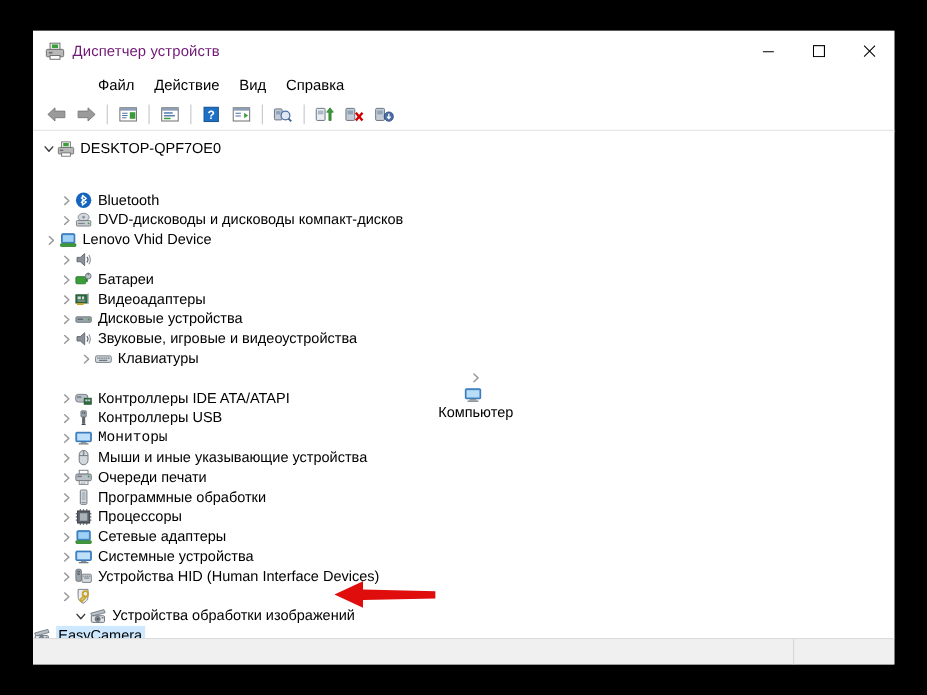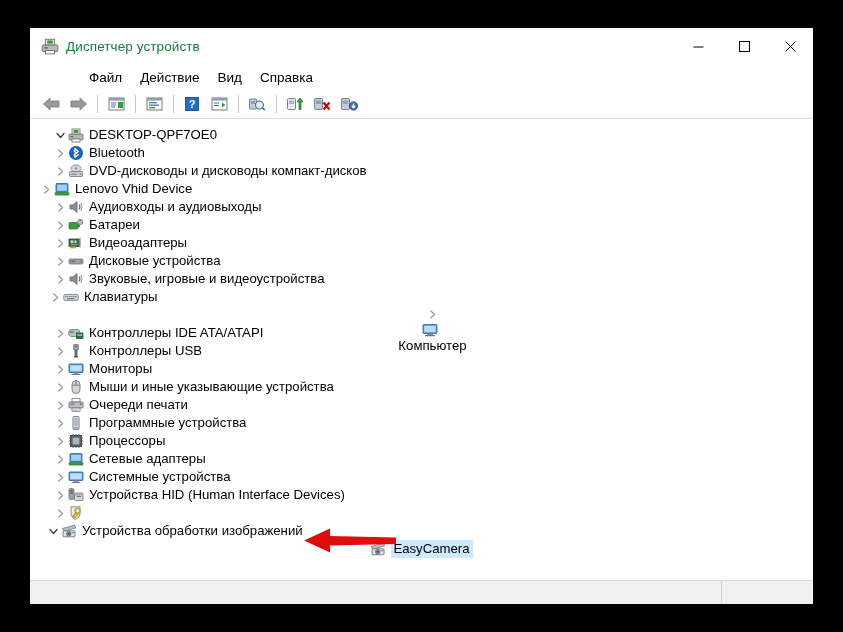--- a/index.html
+++ b/index.html
@@ -36,21 +36,21 @@
   .title-icon {
     margin-left: 11px;
     width: 18px;
     height: 18px;
     display: block;
     flex: 0 0 auto;
   }
   .title-text {
     margin-left: 7px;
     font-size: 13.5px;
-    color: #15803d;
+    color: #701a75;
     letter-spacing: 0.1px;
     white-space: nowrap;
   }
   .caption-buttons {
     margin-left: auto;
     display: flex;
     height: 36px;
   }
   .cap-btn {
     width: 46px;
@@ -306,39 +306,39 @@
         <rect x="1.5" y="2.5" width="8" height="11" rx="1" fill="#c3ccd6" stroke="#6b7682" stroke-width="0.9"></rect>
         <rect x="3" y="4.5" width="5" height="3.5" fill="#8fa2b5"></rect>
         <circle cx="13.5" cy="10" r="4.2" fill="#4a6fa5" stroke="#2f4f7a" stroke-width="0.8"></circle>
         <path d="M13.5 7.5 L13.5 11.3 M11.9 10 L13.5 11.8 L15.1 10" stroke="#ffffff" stroke-width="1.2" fill="none"></path>
       </svg>
     </div>
   </div>
 
   <div class="tree-panel">
 
-    <div class="tree-row" style="padding-left:22px;text-align:center;">
+    <div class="tree-row" style="padding-left:6px;text-align:center;">
       <span class="chev">
         <svg width="9" height="9" viewBox="0 0 9 9">
             <path d="M1 2.5 L4.5 6.5 L8 2.5" fill="none" stroke="#3a3a3a" stroke-width="1.3" stroke-linecap="round" stroke-linejoin="round"></path>
           </svg>
       </span>
       <span class="row-icon">
         <svg width="16" height="16" viewBox="0 0 16 16">
           <rect x="1" y="7" width="14" height="6" rx="1" fill="#b8b8b8" stroke="#6d6d6d" stroke-width="0.8"></rect>
           <rect x="4" y="2" width="8" height="5" fill="#f4f4f4" stroke="#6d6d6d" stroke-width="0.8"></rect>
           <rect x="5.5" y="3" width="5" height="3" fill="#3a9e3a"></rect>
           <rect x="2.5" y="9" width="3" height="1.3" fill="#6d6d6d"></rect>
           <rect x="4" y="12" width="8" height="3" fill="#ffffff" stroke="#6d6d6d" stroke-width="0.8"></rect>
         </svg>
       </span>
       <span class="row-label">DESKTOP-QPF7OE0</span>
     </div>
 
-    <div class="tree-row" style="padding-left:22px;">
+    <div class="tree-row" style="padding-left:22px;margin-top:29px;">
       <span class="chev">
         <svg width="9" height="9" viewBox="0 0 9 9">
             <path d="M2.8 1 L6.6 4.5 L2.8 8" fill="none" stroke="#9a9a9a" stroke-width="1.3" stroke-linecap="round" stroke-linejoin="round"></path>
           </svg>
       </span>
       <span class="row-icon">
         <svg width="16" height="16" viewBox="0 0 16 16">
           <circle cx="8" cy="8" r="7" fill="#1565c0"></circle>
           <path d="M7 3.6 L10.4 6.4 L6 10 M6 6 L10.4 9.6 L7 12.4 L7 3.6" fill="none" stroke="#ffffff" stroke-width="1.25" stroke-linejoin="round" stroke-linecap="round"></path>
         </svg>
@@ -386,21 +386,20 @@
             <path d="M2.8 1 L6.6 4.5 L2.8 8" fill="none" stroke="#9a9a9a" stroke-width="1.3" stroke-linecap="round" stroke-linejoin="round"></path>
           </svg>
       </span>
       <span class="row-icon">
         <svg width="16" height="16" viewBox="0 0 16 16">
           <path d="M2 6 L5 6 L9 2.5 L9 13.5 L5 10 L2 10 Z" fill="#8a9099" stroke="#5e646b" stroke-width="0.8" stroke-linejoin="round"></path>
           <path d="M11 5.5 Q13 8 11 10.5" fill="none" stroke="#5e646b" stroke-width="1.1"></path>
           <path d="M12.8 3.8 Q15.4 8 12.8 12.2" fill="none" stroke="#8a9099" stroke-width="1"></path>
         </svg>
       </span>
-      <span class="row-label">Аудиовходы и аудиовыходы</span>
     </div>
 
     <div class="tree-row" style="padding-left:22px;">
       <span class="chev">
         <svg width="9" height="9" viewBox="0 0 9 9">
             <path d="M2.8 1 L6.6 4.5 L2.8 8" fill="none" stroke="#9a9a9a" stroke-width="1.3" stroke-linecap="round" stroke-linejoin="round"></path>
           </svg>
       </span>
       <span class="row-icon">
         <svg width="16" height="16" viewBox="0 0 16 16">
@@ -457,21 +456,21 @@
       <span class="row-icon">
         <svg width="16" height="16" viewBox="0 0 16 16">
           <path d="M2 6 L5 6 L9 2.5 L9 13.5 L5 10 L2 10 Z" fill="#8a9099" stroke="#5e646b" stroke-width="0.8" stroke-linejoin="round"></path>
           <path d="M11 5.5 Q13 8 11 10.5" fill="none" stroke="#5e646b" stroke-width="1.1"></path>
           <path d="M12.8 3.8 Q15.4 8 12.8 12.2" fill="none" stroke="#8a9099" stroke-width="1"></path>
         </svg>
       </span>
       <span class="row-label">Звуковые, игровые и видеоустройства</span>
     </div>
 
-    <div class="tree-row" style="padding-left:17px;">
+    <div class="tree-row" style="padding-left:40px;">
       <span class="chev">
         <svg width="9" height="9" viewBox="0 0 9 9">
             <path d="M2.8 1 L6.6 4.5 L2.8 8" fill="none" stroke="#9a9a9a" stroke-width="1.3" stroke-linecap="round" stroke-linejoin="round"></path>
           </svg>
       </span>
       <span class="row-icon">
         <svg width="16" height="16" viewBox="0 0 16 16">
           <rect x="0.8" y="5.5" width="14.4" height="6" rx="1.4" fill="#d3d8dd" stroke="#70777e" stroke-width="0.8"></rect>
           <rect x="2.3" y="7" width="1.3" height="1.1" fill="#70777e"></rect>
           <rect x="4.2" y="7" width="1.3" height="1.1" fill="#70777e"></rect>
@@ -532,21 +531,21 @@
           <rect x="6.8" y="2.6" width="1" height="1.6" fill="#5f666d"></rect>
           <rect x="8.3" y="2.6" width="1" height="1.6" fill="#5f666d"></rect>
           <rect x="6.6" y="7" width="2.8" height="6" rx="0.6" fill="#5f666d"></rect>
           <rect x="6.2" y="13" width="3.6" height="1.4" rx="0.5" fill="#40464c"></rect>
         </svg>
       </span>
       <span class="row-label">Контроллеры USB</span>
     </div>
 
 
-    <div class="tree-row" style="padding-left:22px;">
+    <div class="tree-row" style="padding-left:22px;font-family:Liberation Mono, monospace;">
       <span class="chev">
         <svg width="9" height="9" viewBox="0 0 9 9">
             <path d="M2.8 1 L6.6 4.5 L2.8 8" fill="none" stroke="#9a9a9a" stroke-width="1.3" stroke-linecap="round" stroke-linejoin="round"></path>
           </svg>
       </span>
       <span class="row-icon">
         <svg width="16" height="16" viewBox="0 0 16 16">
           <rect x="1" y="3" width="14" height="8.5" rx="0.8" fill="#4a8fd4" stroke="#2f6fae" stroke-width="0.9"></rect>
           <rect x="2.2" y="4.2" width="11.6" height="6.2" fill="#bfe0f8"></rect>
           <rect x="5.5" y="11.8" width="5" height="1.1" fill="#8a9199"></rect>
@@ -599,21 +598,21 @@
             <path d="M2.8 1 L6.6 4.5 L2.8 8" fill="none" stroke="#9a9a9a" stroke-width="1.3" stroke-linecap="round" stroke-linejoin="round"></path>
           </svg>
       </span>
       <span class="row-icon">
         <svg width="16" height="16" viewBox="0 0 16 16">
           <rect x="5" y="1.5" width="6" height="13" rx="1" fill="#dfe4e9" stroke="#6f767d" stroke-width="0.9"></rect>
           <rect x="6.2" y="3" width="3.6" height="8" fill="#b2bac2"></rect>
           <rect x="6" y="12.2" width="4" height="1.3" fill="#8a9199"></rect>
         </svg>
       </span>
-      <span class="row-label">Программные устройства</span>
+      <span class="row-label">Программные обработки</span>
     </div>
 
     <div class="tree-row" style="padding-left:22px;">
       <span class="chev">
         <svg width="9" height="9" viewBox="0 0 9 9">
             <path d="M2.8 1 L6.6 4.5 L2.8 8" fill="none" stroke="#9a9a9a" stroke-width="1.3" stroke-linecap="round" stroke-linejoin="round"></path>
           </svg>
       </span>
       <span class="row-icon">
         <svg width="16" height="16" viewBox="0 0 16 16">
@@ -701,39 +700,39 @@
       </span>
       <span class="row-icon">
         <svg width="16" height="16" viewBox="0 0 16 16">
           <path d="M3 1.8 L12 1.8 L12 8.2 Q12 12.4 7.5 14.4 Q3 12.4 3 8.2 Z" fill="#e8edf2" stroke="#7b8289" stroke-width="0.9" stroke-linejoin="round"></path>
           <circle cx="9.6" cy="5.8" r="2.5" fill="none" stroke="#c9a227" stroke-width="1.6"></circle>
           <path d="M8.4 7.6 L4.8 11.4 L6.3 12.9 L9.9 9.1" fill="none" stroke="#c9a227" stroke-width="1.6" stroke-linecap="round"></path>
         </svg>
       </span>
     </div>
 
-    <div class="tree-row" style="padding-left:15px;">
+    <div class="tree-row" style="padding-left:35px;">
       <span class="chev">
         <svg width="9" height="9" viewBox="0 0 9 9">
             <path d="M1 2.5 L4.5 6.5 L8 2.5" fill="none" stroke="#3a3a3a" stroke-width="1.3" stroke-linecap="round" stroke-linejoin="round"></path>
           </svg>
       </span>
       <span class="row-icon">
         <svg width="16" height="16" viewBox="0 0 16 16">
           <path d="M1.5 5.5 L13.5 2.2 L14.6 5 L2.6 8.2 Z" fill="#b9c0c7" stroke="#70777e" stroke-width="0.8" stroke-linejoin="round"></path>
           <rect x="2" y="7.8" width="12" height="6" rx="1" fill="#dfe4e9" stroke="#70777e" stroke-width="0.9"></rect>
           <circle cx="7.8" cy="10.8" r="2.3" fill="#8a9199" stroke="#5f666d" stroke-width="0.8"></circle>
           <circle cx="7.8" cy="10.8" r="1" fill="#41474d"></circle>
           <rect x="11.4" y="9" width="1.8" height="1.2" fill="#70777e"></rect>
         </svg>
       </span>
       <span class="row-label">Устройства обработки изображений</span>
     </div>
 
-    <div class="tree-row" style="justify-content:center;">
+    <div class="tree-row" style="">
       <span class="row-icon">
         <svg width="16" height="16" viewBox="0 0 16 16">
           <path d="M1.5 5.5 L13.5 2.2 L14.6 5 L2.6 8.2 Z" fill="#b9c0c7" stroke="#70777e" stroke-width="0.8" stroke-linejoin="round"></path>
           <rect x="2" y="7.8" width="12" height="6" rx="1" fill="#dfe4e9" stroke="#70777e" stroke-width="0.9"></rect>
           <circle cx="7.8" cy="10.8" r="2.3" fill="#8a9199" stroke="#5f666d" stroke-width="0.8"></circle>
           <circle cx="7.8" cy="10.8" r="1" fill="#41474d"></circle>
           <rect x="11.4" y="9" width="1.8" height="1.2" fill="#70777e"></rect>
         </svg>
       </span>
       <span class="row-label selected">EasyCamera</span>

